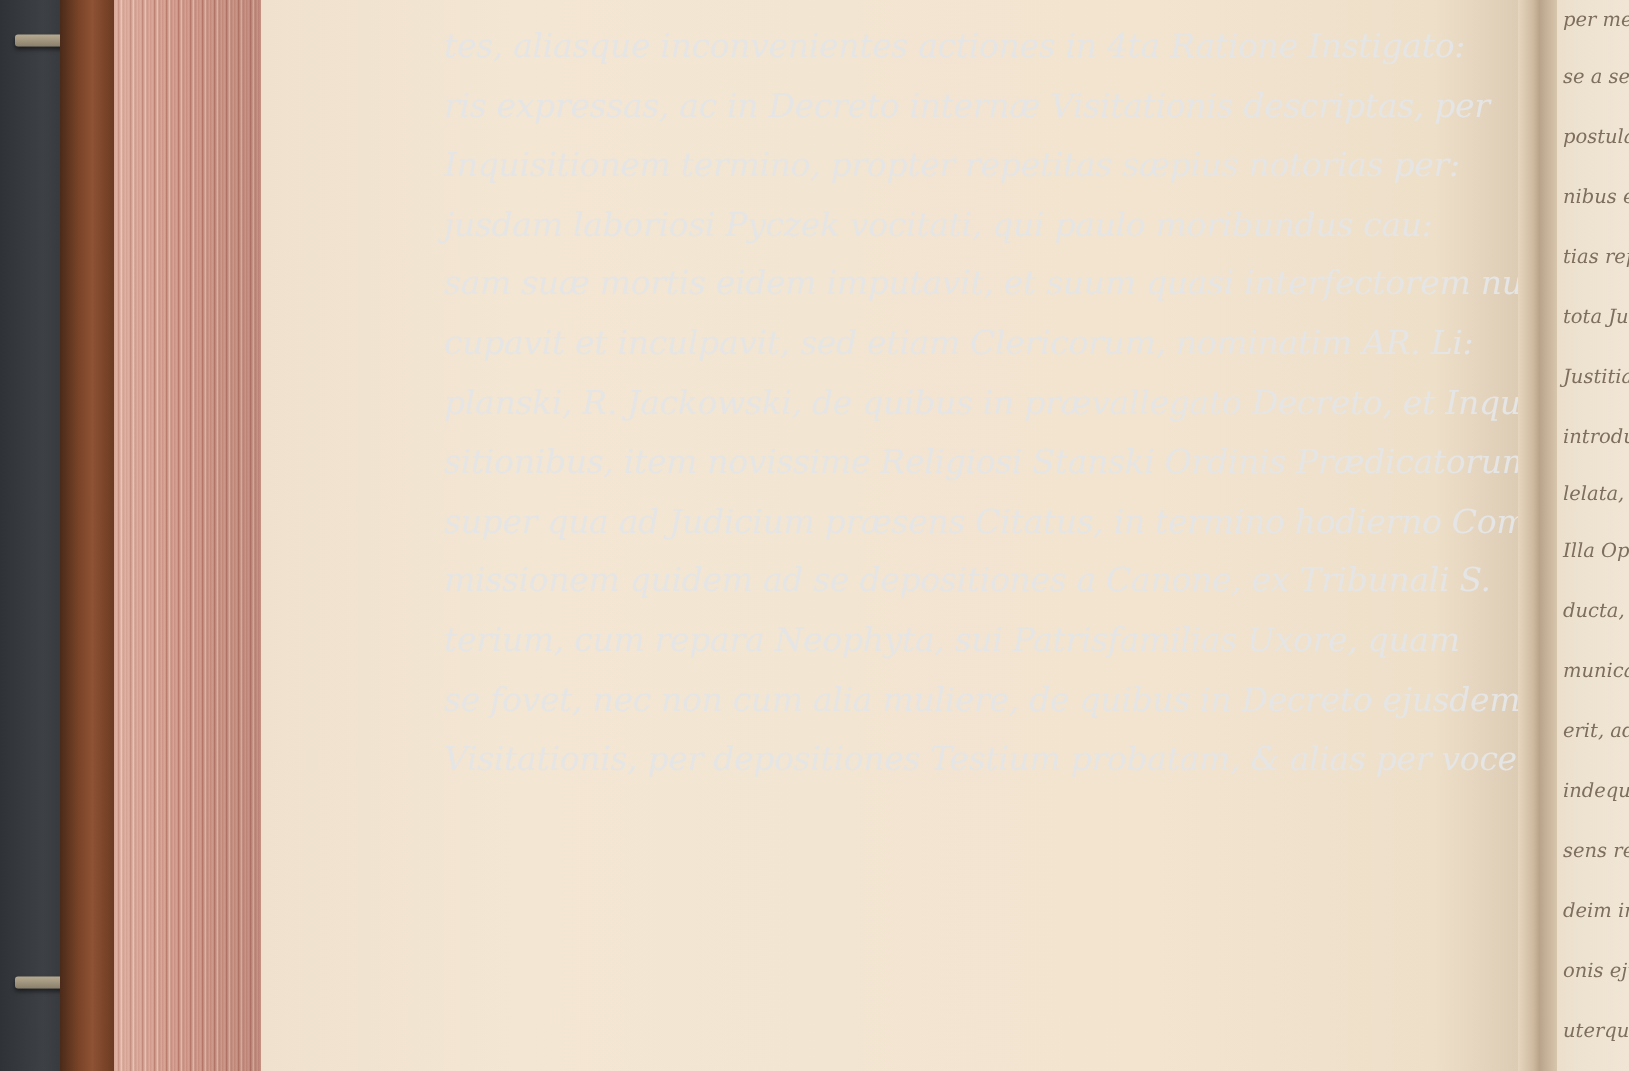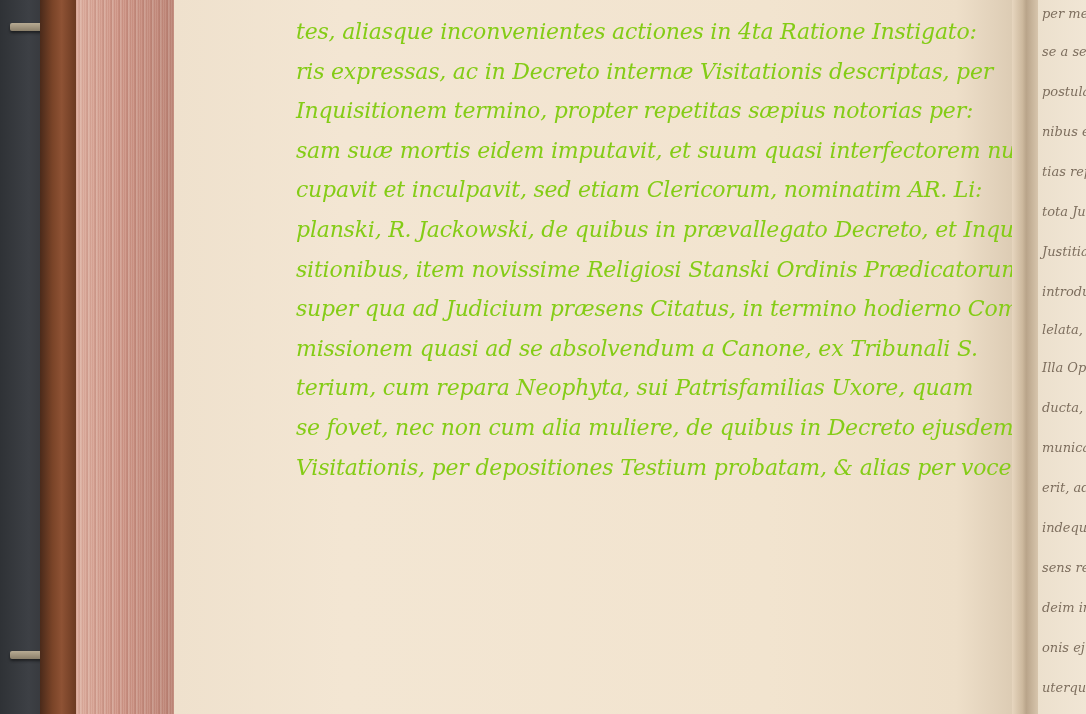--- a/index.html
+++ b/index.html
@@ -60,45 +60,46 @@
     }
 
     
     .text-block {
       position: absolute; left: 296px; top: 12px; width: 712px;
     }
     .ms-line {
       height: 39.6px; line-height: 39.6px; white-space: nowrap;
       font-family: "DejaVu Serif", serif; font-style: italic;
       font-size: 22px; letter-spacing: -0.2px;
-      color: #84cc16;
+      color: #e5e5e5;
     }
   </style>
 </head>
 <body>
 
 <div class="scene">
   <div class="backdrop"></div>
   <div class="clasp top"></div>
   <div class="clasp bottom"></div>
   <div class="cover"></div>
   <div class="fore-edge"></div>
 
   <div class="page"></div>
 
   <div class="text-block">
     <div class="ms-line">tes, aliasque inconvenientes actiones in 4ta Ratione Instigato:</div>
     <div class="ms-line">ris expressas, ac in Decreto internæ Visitationis descriptas, per</div>
     <div class="ms-line">Inquisitionem termino, propter repetitas sæpius notorias per:</div>
+    <div class="ms-line">jusdam laboriosi Pyczek vocitati, qui paulo moribundus cau:</div>
     <div class="ms-line">sam suæ mortis eidem imputavit, et suum quasi interfectorem nun:</div>
     <div class="ms-line">cupavit et inculpavit, sed etiam Clericorum, nominatim AR. Li:</div>
     <div class="ms-line">planski, R. Jackowski, de quibus in prævallegato Decreto, et Inqui:</div>
     <div class="ms-line">sitionibus, item novissime Religiosi Stanski Ordinis Prædicatorum,</div>
     <div class="ms-line">super qua ad Judicium præsens Citatus, in termino hodierno Com:</div>
-    <div class="ms-line">missionem quasi ad se absolvendum a Canone, ex Tribunali S.</div>
+    <div class="ms-line">missionem quidem ad se depositiones a Canone, ex Tribunali S.</div>
     <div class="ms-line">terium, cum repara Neophyta, sui Patrisfamilias Uxore, quam</div>
     <div class="ms-line">se fovet, nec non cum alia muliere, de quibus in Decreto ejusdem</div>
     <div class="ms-line">Visitationis, per depositiones Testium probatam, &amp; alias per vocem</div>
   </div>
 
   <div class="gutter"></div>
 
   <div class="facing">
     <div class="facing-line" style="top:6px">per metu</div>
     <div class="facing-line" style="top:44px">se a sente</div>

